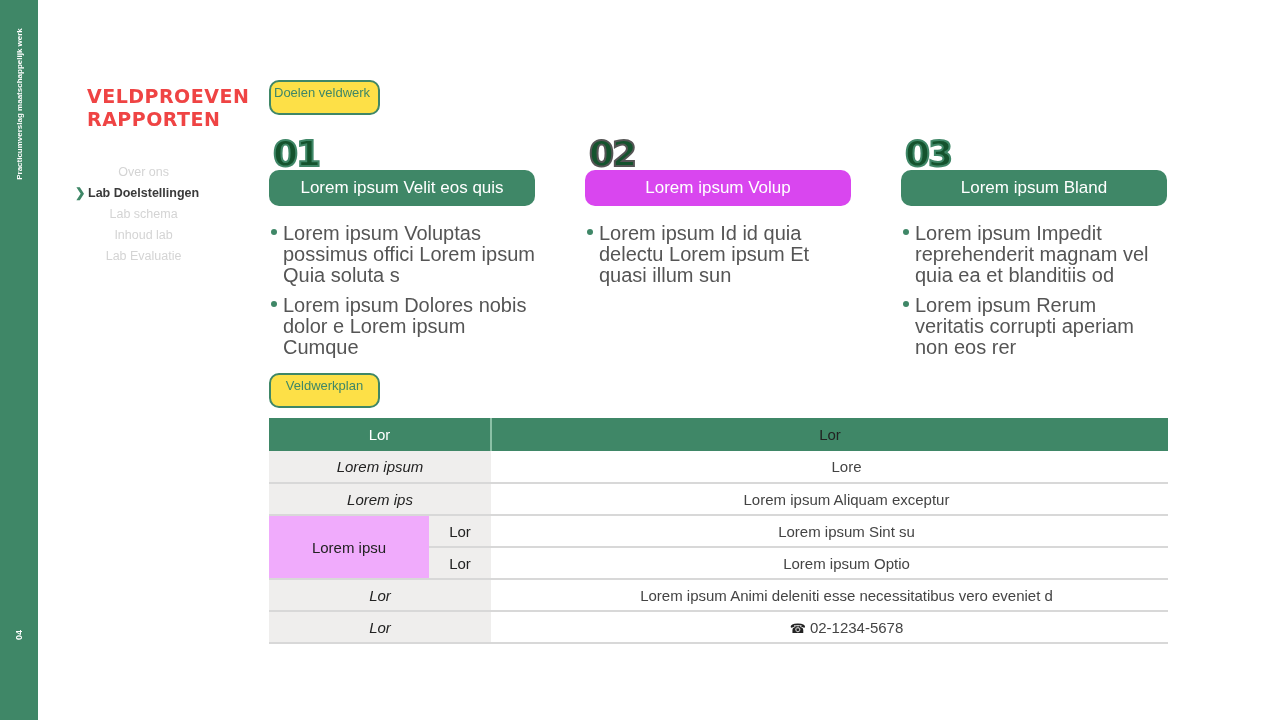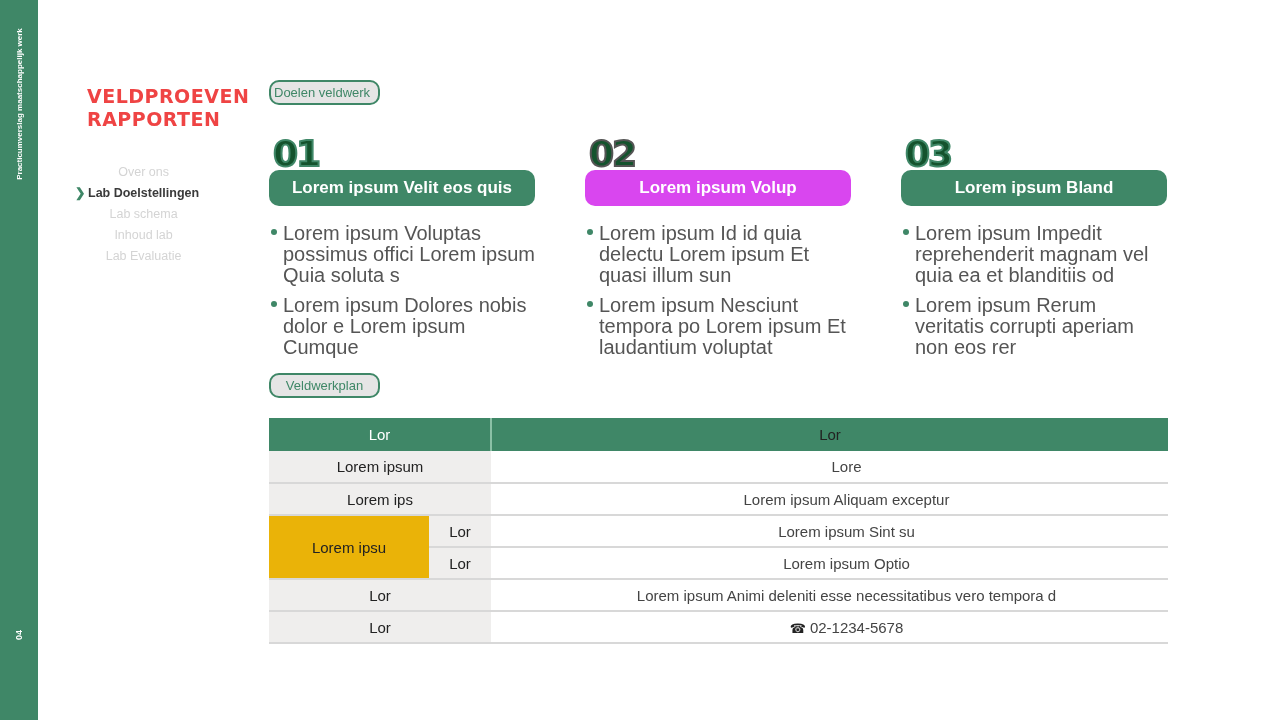--- a/index.html
+++ b/index.html
@@ -31,39 +31,39 @@
 
     .nav { position: absolute; left: 88px; top: 162px; }
     .nav-item { font-size: 12.5px; line-height: 21px; color: #d4d4d4; position: relative; text-align: center; }
     .nav-item.active { color: #3a3a3a; font-weight: bold; }
     .nav-item .chevron {
       position: absolute; left: -13px; top: 0; color: #3f8767; font-weight: bold;
     }
 
     .pill {
       position: absolute; border: 2px solid #3f8767; border-radius: 10px;
-      color: #3f8767; font-size: 13px; padding: 0 3px; height: 25px; line-height: 21px;
-      background: #e5e5e5;
+      color: #3f8767; font-size: 13px; padding: 0 3px; height: 35px; line-height: 21px;
+      background: #fde047;
     }
     .pill-goals { left: 269px; top: 80px; width: 111px; }
     .pill-plan { left: 269px; top: 373px; width: 111px; text-align: center; }
 
     .card { position: absolute; top: 136px; width: 266px; }
     .card-1 { left: 269px; }
     .card-2 { left: 585px; }
     .card-3 { left: 901px; }
     .card-num {
       font-family: "DejaVu Sans", sans-serif; font-weight: bold; font-size: 36px; line-height: 36px;
       color: #14532d; -webkit-text-stroke: 2px #3f8767; margin-left: 4px; height: 34px; overflow: hidden;
       letter-spacing: -2px;
     }
     .card-2 .card-num { -webkit-text-stroke: 2px #555; }
     .card-title {
       height: 36px; border-radius: 10px; background: #3f8767; color: #fff;
-      font-weight: bold; font-size: 17px; line-height: 36px; text-align: center;
+      font-weight: normal; font-size: 17px; line-height: 36px; text-align: center;
     }
     .card-2 .card-title { background: #d946ef; }
     .bullets { list-style: none; margin-top: 17px; }
     .bullets li {
       position: relative; padding-left: 14px; font-size: 20px; line-height: 21px;
       color: #555; margin-bottom: 9px;
     }
     .bullets li::before {
       content: ""; position: absolute; left: 2px; top: 6px; width: 6px; height: 6px;
       border-radius: 50%; background: #3f8767;
@@ -71,23 +71,23 @@
 
     .plan-table {
       position: absolute; left: 269px; top: 418px; width: 899px;
       border-collapse: collapse; font-size: 15px;
     }
     .plan-table th {
       background: #3f8767; color: #fff; font-weight: normal; height: 33px; text-align: center;
     }
     .plan-table th.h2 { color: #222; border-left: 2px solid #8bc0a6; }
     .plan-table td { height: 32px; text-align: center; border-bottom: 2px solid #d8d8d8; color: #444; }
-    .plan-table td.label { background: #efeeed; color: #222; width: 222px; }
+    .plan-table td.label { background: #efeeed; color: #222; width: 222px; font-style: italic; }
     .plan-table td.sublabel { background: #efeeed; color: #222; width: 62px; }
-    .plan-table td.label-split { background: #eab308; color: #222; width: 160px; }
+    .plan-table td.label-split { background: #f0abfc; color: #222; width: 160px; }
     .plan-table td.val { color: #444; padding-left: 34px; }
     .phone-icon { font-size: 13px; color: #222; margin-right: 4px; }
   </style>
 </head>
 <body>
 
 <div class="side-bar">
   <div class="vertical-title">Practicumverslag maatschappelijk werk</div>
   <div class="page-num">04</div>
 </div>
@@ -117,21 +117,20 @@
     <li>Lorem ipsum Voluptas possimus offici Lorem ipsum Quia soluta s</li>
     <li>Lorem ipsum Dolores nobis dolor e Lorem ipsum Cumque</li>
   </ul>
 </div>
 
 <div class="card card-2">
   <div class="card-num">02</div>
   <div class="card-title">Lorem ipsum Volup</div>
   <ul class="bullets">
     <li>Lorem ipsum Id id quia delectu Lorem ipsum Et quasi illum sun</li>
-    <li>Lorem ipsum Nesciunt tempora po Lorem ipsum Et laudantium voluptat</li>
   </ul>
 </div>
 
 <div class="card card-3">
   <div class="card-num">03</div>
   <div class="card-title">Lorem ipsum Bland</div>
   <ul class="bullets">
     <li>Lorem ipsum Impedit reprehenderit magnam vel quia ea et blanditiis od</li>
     <li>Lorem ipsum Rerum veritatis corrupti aperiam non eos rer</li>
   </ul>
@@ -159,21 +158,21 @@
       <td class="label-split" rowspan="2">Lorem ipsu</td>
       <td class="sublabel">Lor</td>
       <td class="val">Lorem ipsum Sint su</td>
     </tr>
     <tr>
       <td class="sublabel">Lor</td>
       <td class="val">Lorem ipsum Optio</td>
     </tr>
     <tr>
       <td class="label" colspan="2">Lor</td>
-      <td class="val">Lorem ipsum Animi deleniti esse necessitatibus vero tempora d</td>
+      <td class="val">Lorem ipsum Animi deleniti esse necessitatibus vero eveniet d</td>
     </tr>
     <tr>
       <td class="label" colspan="2">Lor</td>
       <td class="val">
         <span class="phone-icon">☎</span><span>02-1234-5678</span>
       </td>
     </tr>
   </tbody>
 </table>
 

